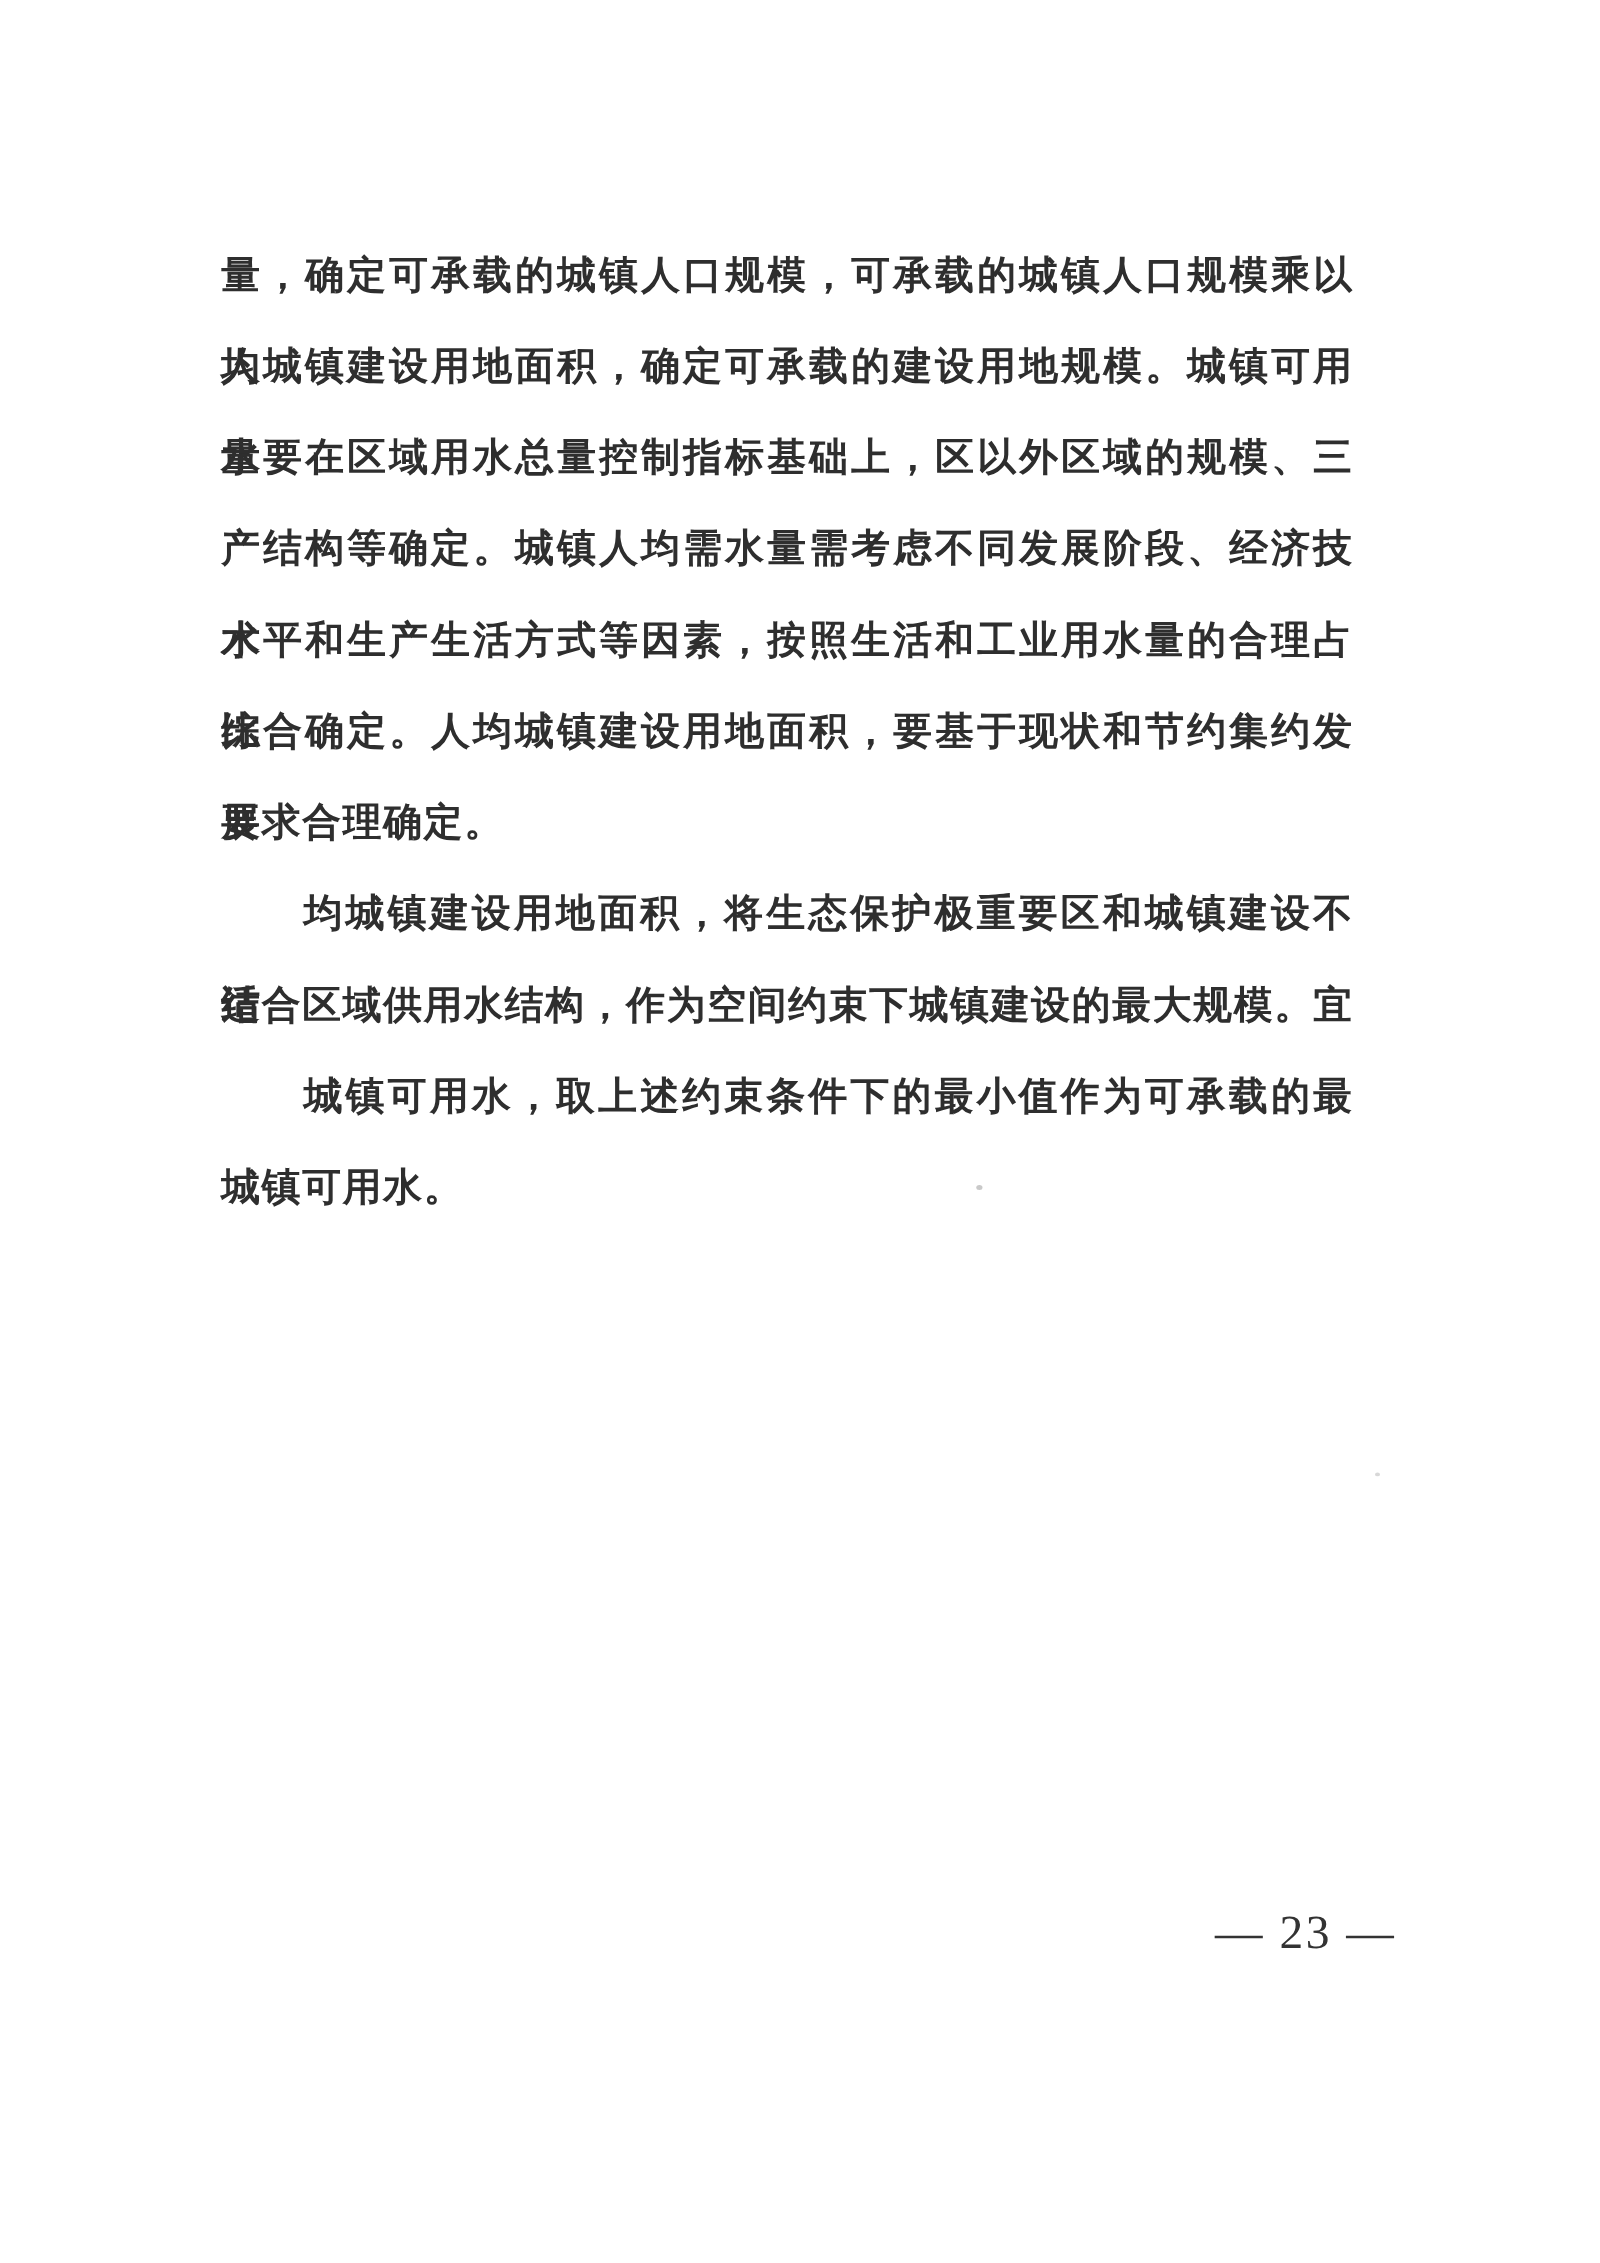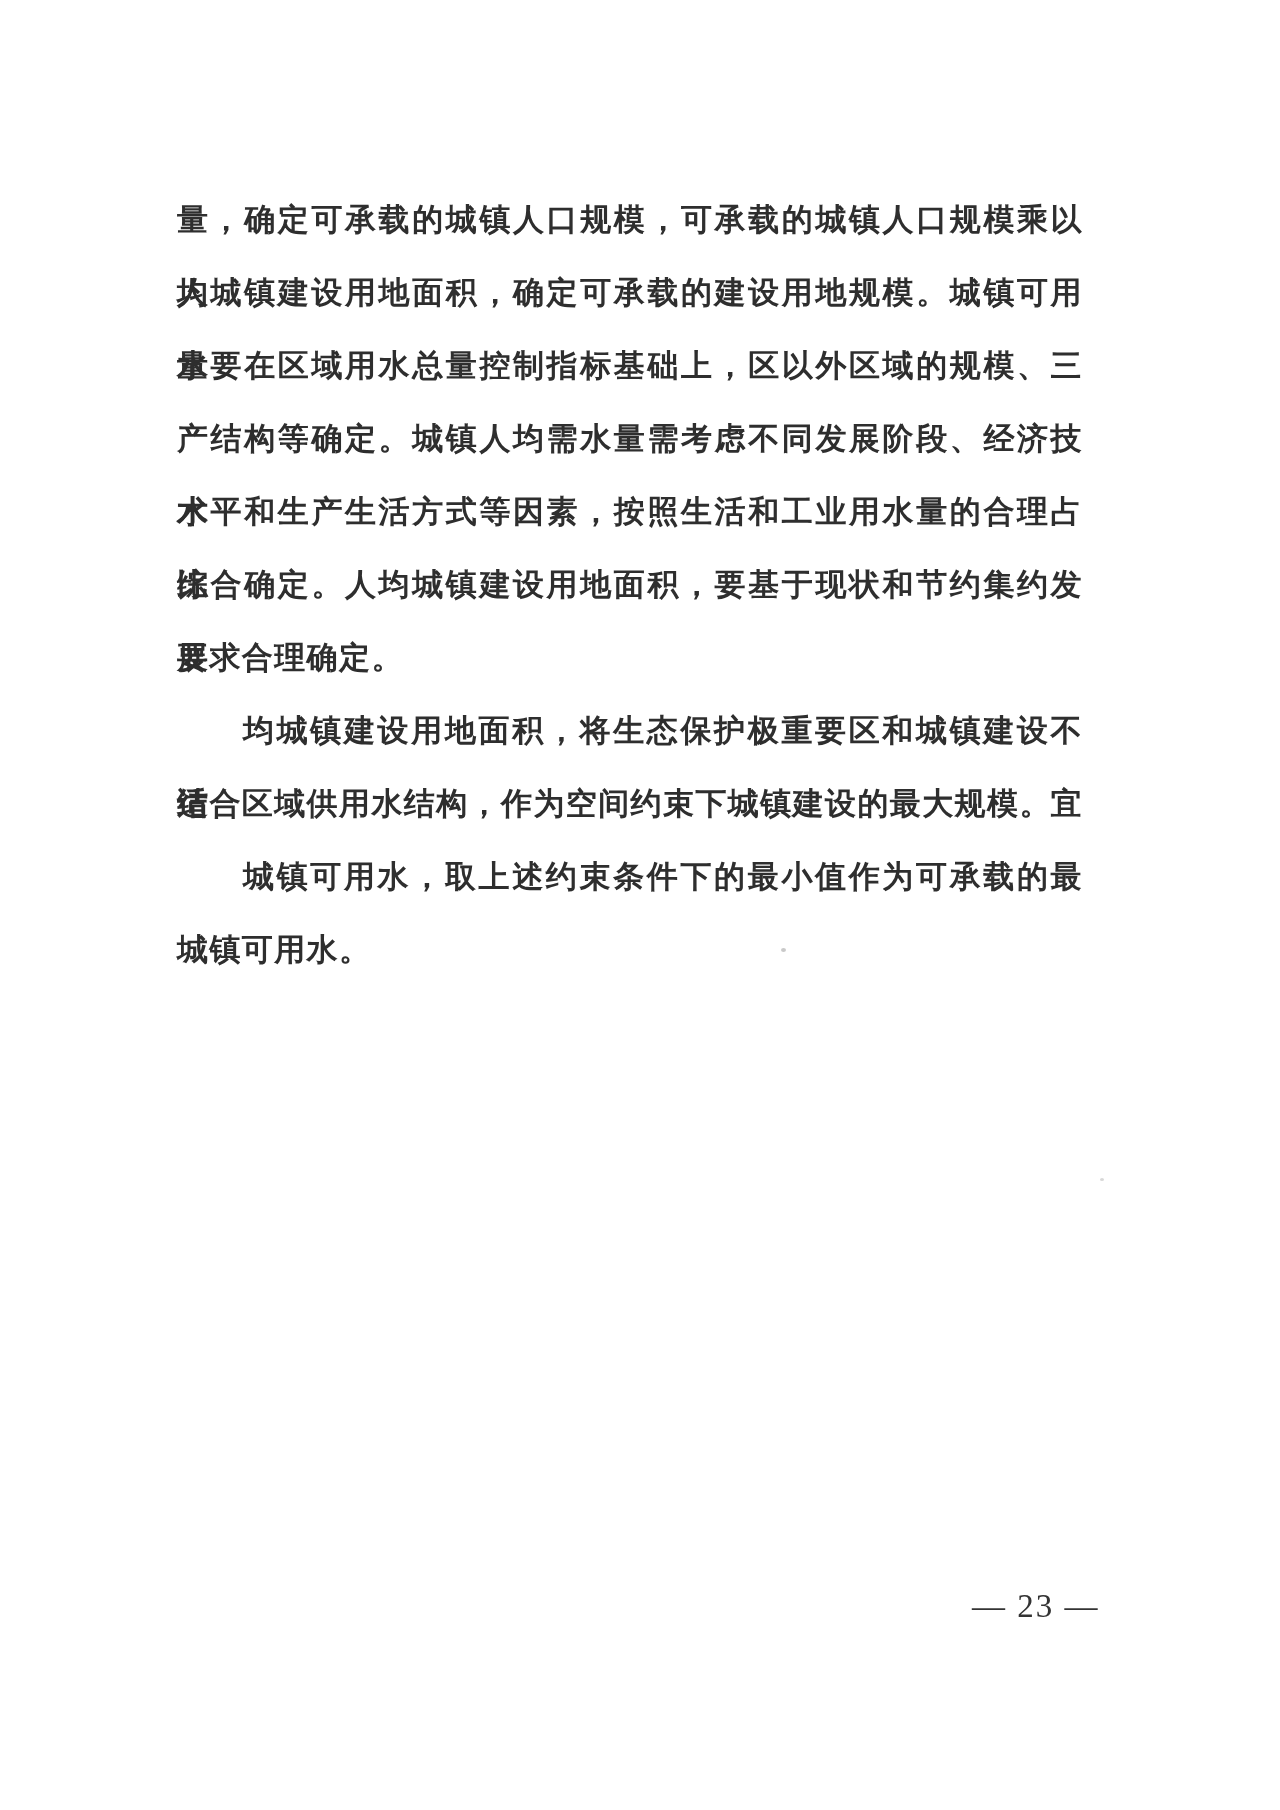--- a/index.html
+++ b/index.html
@@ -40,24 +40,24 @@
     text-align: justify;
     text-align-last: justify;
     text-justify: inter-character;
   }
   .line.indent {
     text-indent: 66px;
   }
   .footer {
     position: absolute;
     left: 972px;
-    top: 1584px;
+    top: 1524px;
     height: 44px;
     line-height: 44px;
-    font-size: 33px;
+    font-size: 38px;
     letter-spacing: 2px;
     color: #333333;
     white-space: pre;
   }
   .speck {
     position: absolute;
     border-radius: 50%;
   }
   .speck-1 {
     left: 781px;

